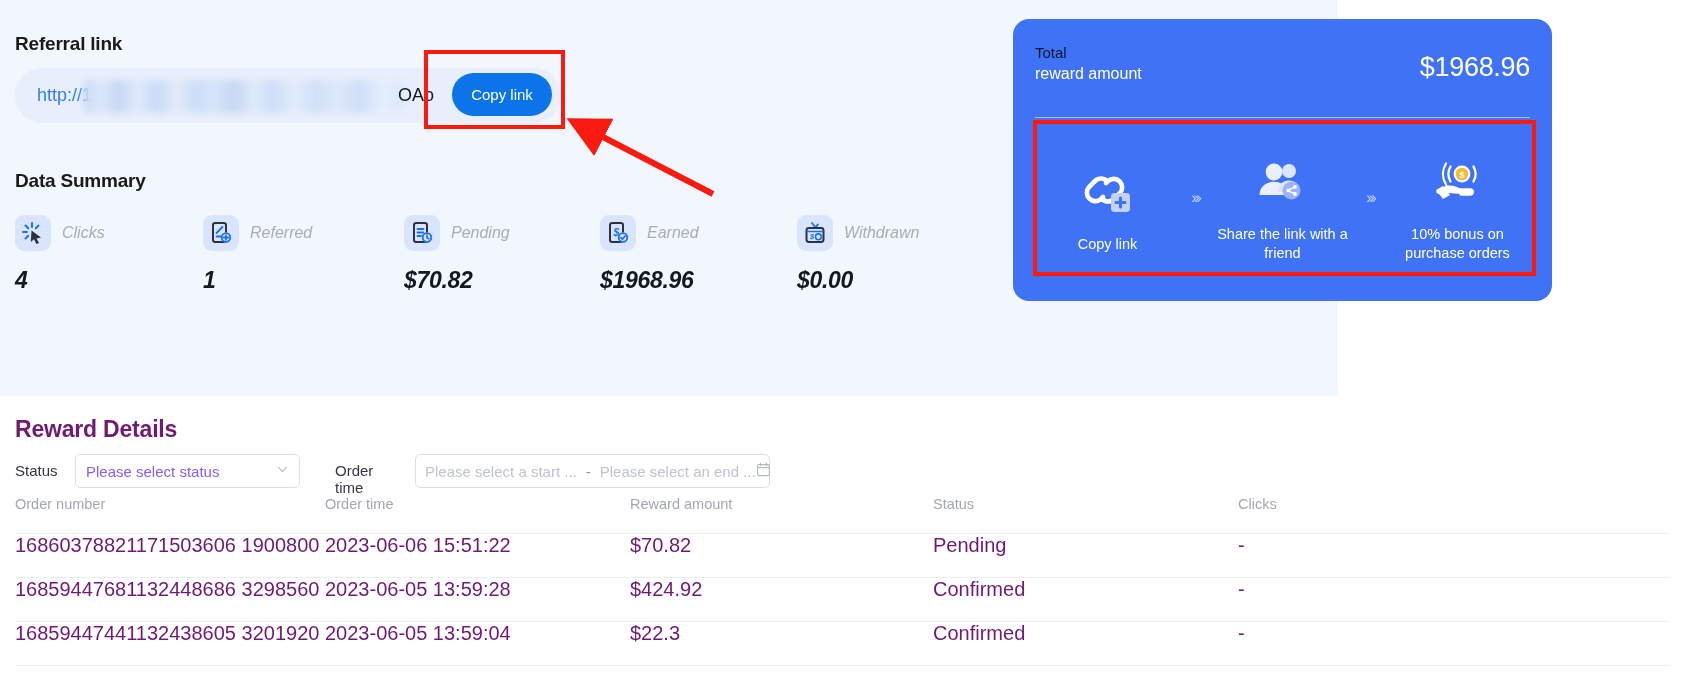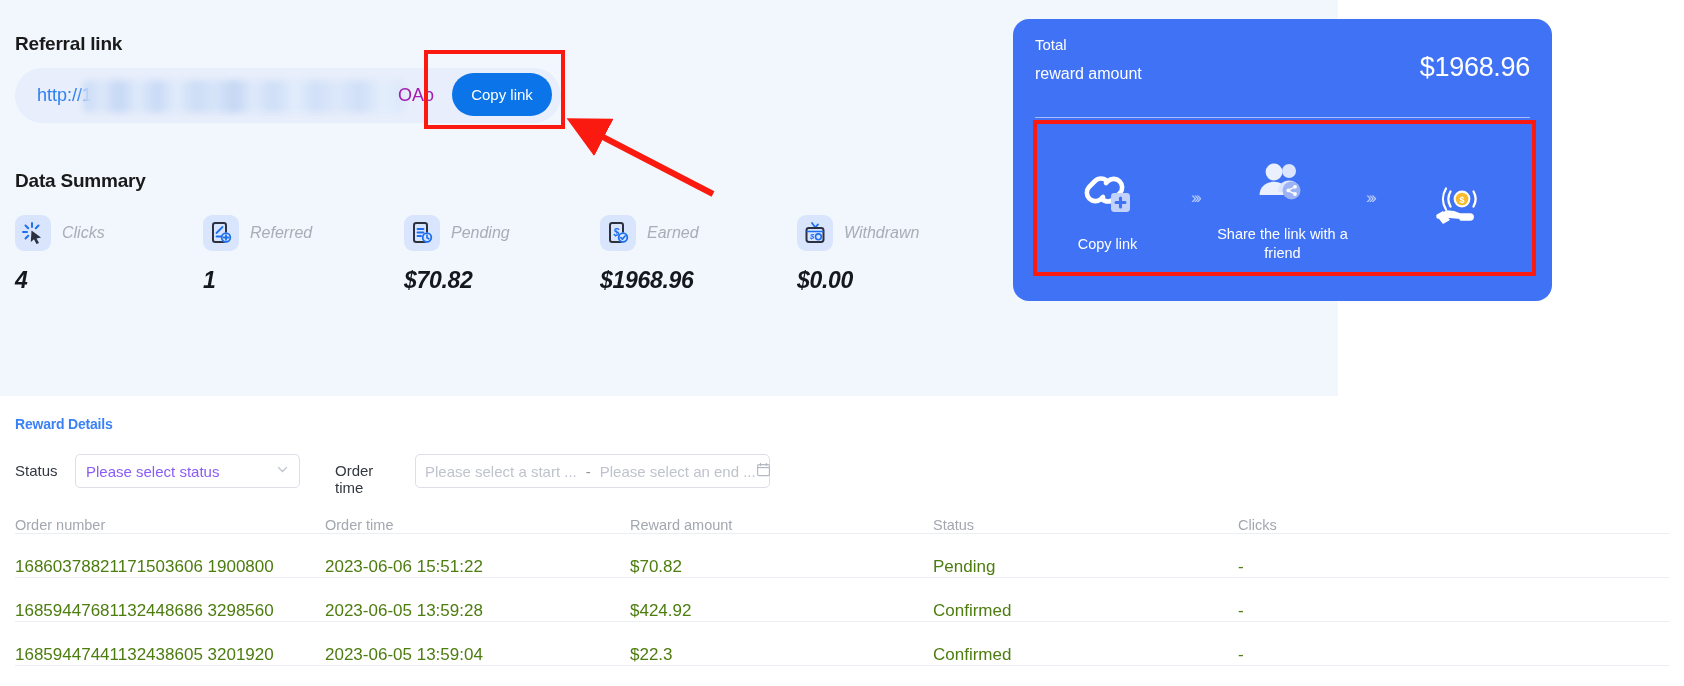--- a/index.html
+++ b/index.html
@@ -47,21 +47,21 @@
       linear-gradient(90deg,
         #c9dbf5 0%, #dce8fa 6%, #c4d7f4 11%, #dfeafb 17%,
         #c8daf6 23%, #e2ecfb 29%, #cbddf6 35%, #d6e5f9 41%,
         #c3d6f3 47%, #dfeafb 53%, #cddef7 59%, #e3edfc 66%,
         #d0e0f8 72%, #dde8fa 79%, #cfdff7 86%, #e4eefc 93%, #dbe8fa 100%);
     filter: blur(3px);
     opacity: 0.95;
   }
   .link-suffix {
     position: absolute; left: 383px; top: 17px;
-    font-size: 18px; color: #a21caf;
+    font-size: 18px; color: #0f172a;
   }
   .copy-btn {
     position: absolute; left: 452px; top: 73px;
     width: 100px; height: 43px;
     background: #0a74e8;
     color: #fff;
     border: none; border-radius: 22px;
     font-size: 15px; font-family: "Liberation Sans", sans-serif;
     cursor: pointer;
   }
@@ -104,22 +104,22 @@
   }
 
   
   .reward-card {
     position: absolute; left: 1013px; top: 19px;
     width: 539px; height: 282px;
     background: #4072f5;
     border-radius: 16px;
   }
   .rc-total {
-    position: absolute; left: 22px; top: 16px;
-    font-size: 15px; color: #ffffff; line-height: 20px;
+    position: absolute; left: 22px; top: 24px;
+    font-size: 15px; color: #0f172a; line-height: 20px;
   }
   .rc-total-sub {
     position: absolute; left: 22px; top: 44px;
     font-size: 16px; color: #ffffff; line-height: 22px; font-weight: normal;
   }
   .rc-amount {
     position: absolute; right: 22px; top: 33px;
     font-size: 27px; color: #ffffff; letter-spacing: -0.3px;
   }
   .rc-divider {
@@ -151,21 +151,21 @@
 
   
   .bottom-panel {
     position: absolute; left: 0; top: 396px;
     width: 1684px; height: 290px;
     background: #ffffff;
     border-radius: 14px 14px 0 0;
   }
   .details-title {
     position: absolute; left: 15px; top: 20px;
-    font-size: 14px; font-weight: bold; color: #3b82f6;
+    font-size: 23px; font-weight: bold; color: #701a75;
     letter-spacing: -0.2px;
   }
   .filters { position: absolute; left: 15px; top: 58px; height: 34px; }
   .filter-label {
     position: absolute; font-size: 15px; color: #33373f; top: 8px;
   }
   .select-box {
     position: absolute; left: 60px; top: 0;
     width: 225px; height: 34px;
     border: 1px solid #dcdfe6; border-radius: 5px;
@@ -185,27 +185,27 @@
     padding: 0 9px;
     cursor: pointer;
   }
   .date-ph { font-size: 15px; color: #bfc3cc; white-space: nowrap; }
   .date-sep { font-size: 15px; color: #8f949e; margin: 0 9px; }
   .cal-ico { margin-left: auto; color: #b4b8c0; }
 
   
   .tbl { position: absolute; left: 15px; top: 100px; width: 1654px; }
   .tr {
-    display: flex; align-items: flex-end;
+    display: flex; align-items: flex-start;
     height: 44px;
     border-bottom: 1px solid #ebeef2;
   }
   .tr.head { height: 38px; }
   .tr.head .td { color: #a3a7b0; font-size: 14.5px; }
-  .td { font-size: 17px; color: #4d7c0f; }
+  .td { font-size: 20px; color: #701a75; }
   .c1 { width: 310px; }
   .c2 { width: 305px; }
   .c3 { width: 303px; }
   .c4 { width: 305px; }
   .c5 { width: 300px; }
 </style>
 </head>
 <body>
 
 <div id="root">
@@ -380,20 +380,21 @@
               <text x="33" y="19" font-size="9" font-weight="bold" fill="#ffffff" text-anchor="middle" font-family="Liberation Sans, sans-serif">$</text>
               <g fill="none" stroke="#ffffff" stroke-width="2.3" stroke-linecap="round">
                 <path d="M21.5 7.5 a15 15 0 0 0 0 15"></path>
                 <path d="M17 4.5 a20 20 0 0 0 0 21"></path>
                 <path d="M44.5 7.5 a15 15 0 0 1 0 15"></path>
               </g>
               <path d="M9 33 l9 -5 c4 0 9 1 13 3 l10 0 c3 0 3 4 0 4 l-9 0" fill="#ffffff" stroke="#ffffff" stroke-width="3.4" stroke-linejoin="round" stroke-linecap="round"></path>
               <path d="M7 31 l7 -4 7 9 -7 4 z" fill="#ffffff"></path>
             </svg>
           </span>
+          <span class="step-label">10% bonus on purchase orders</span>
         </div>
       </div>
     </div>
     <div class="anno-box2"></div>
   </div>
 
   <div class="bottom-panel">
     <div class="details-title">Reward Details</div>
 
     <div class="filters">

